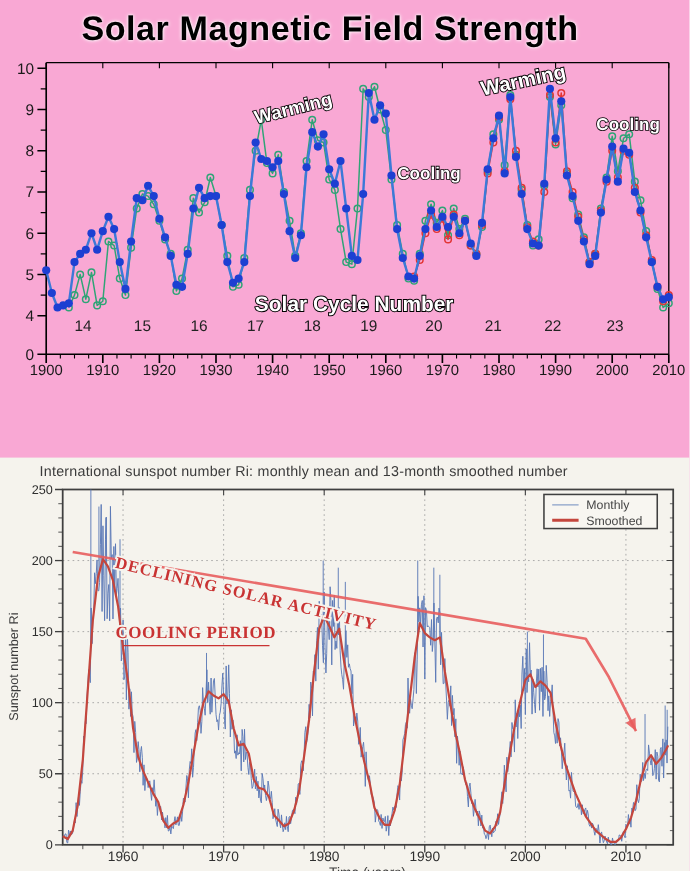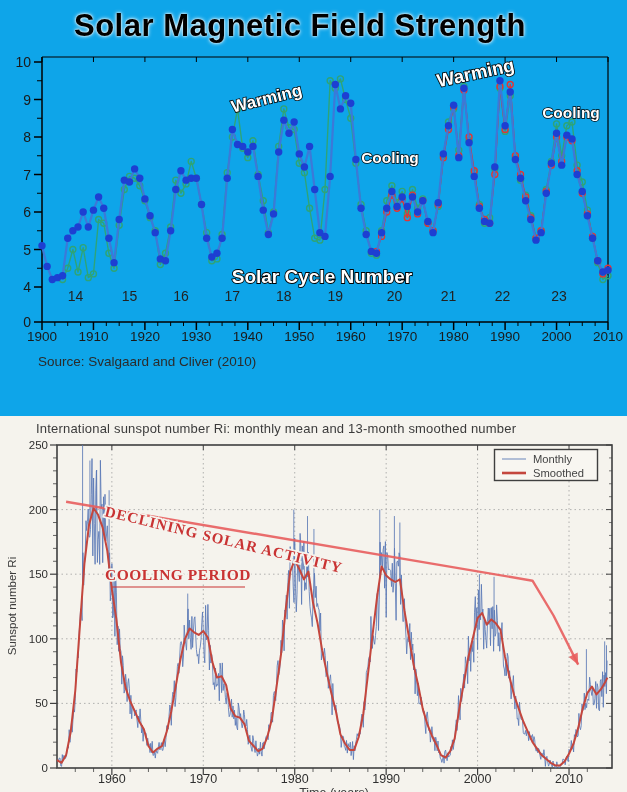--- a/index.html
+++ b/index.html
@@ -1,17 +1,17 @@
 <!DOCTYPE html>
 <html><head>
 <meta charset="utf-8">
 <style>
   html,body{margin:0;padding:0;background:#fff;}
   body{width:627px;height:792px;position:relative;font-family:"Liberation Sans",sans-serif;overflow:hidden;}
-  #page{position:absolute;inset:0;background:#0ea5e9;}
+  #page{position:absolute;inset:0;background:#f9a8d4;}
   #topTitle{position:absolute;top:8px;left:0;width:600px;text-align:center;
     font-size:31px;font-weight:800;letter-spacing:0.5px;color:#000;
     text-shadow:0 0 2px #fff,0 0 4px #fff;}
   #srcCap{position:absolute;top:354px;left:38px;font-size:13.5px;color:#2b2b2b;}
   #topSvg{position:absolute;top:52px;left:0;}
   #scan{position:absolute;top:416px;left:0;width:627px;height:396px;background:#f5f3ed;}
   #botSvg{position:absolute;top:0;left:0;}
   svg text{font-family:"Liberation Sans",sans-serif;}
   .outl{fill:#fff;stroke:#000;paint-order:stroke;font-weight:bold;}
   .redA{font-family:"Liberation Serif",serif;font-weight:bold;
@@ -407,21 +407,20 @@
           <circle cx="608" cy="218.125" r="3.7" fill="#1d3fd2"></circle>
         </g>
       </g>
     <text class="outl" x="268" y="52" font-size="17" stroke-width="1.6" text-anchor="middle" transform="rotate(-14 268 52)">Warming</text>
     <text class="outl" x="390" y="111" font-size="15.5" stroke-width="1.5" text-anchor="middle">Cooling</text>
     <text class="outl" x="477" y="27" font-size="18.5" stroke-width="1.7" text-anchor="middle" transform="rotate(-12 477 27)">Warming</text>
     <text class="outl" x="571" y="66" font-size="15.5" stroke-width="1.5" text-anchor="middle">Cooling</text>
     <text class="outl" x="322" y="231" font-size="19" stroke-width="1.8" text-anchor="middle">Solar Cycle Number</text>
   </svg>
 
-  <div id="srcCap">Source: Svalgaard and Cliver (2010)</div>
 
   <div id="scan">
     <svg id="botSvg" width="627" height="396">
       <text x="36" y="17" font-size="13" fill="#3b3b3b" letter-spacing="0.2">International sunspot number Ri: monthly mean and 13-month smoothed number</text>
       <g id="botGen">
           <line x1="57" y1="287.4" x2="612" y2="287.4" stroke="#a0a0a0" stroke-width="0.8" stroke-dasharray="1.5,3"></line>
           <line x1="57" y1="222.8" x2="612" y2="222.8" stroke="#a0a0a0" stroke-width="0.8" stroke-dasharray="1.5,3"></line>
           <line x1="57" y1="158.2" x2="612" y2="158.2" stroke="#a0a0a0" stroke-width="0.8" stroke-dasharray="1.5,3"></line>
           <line x1="57" y1="93.60000000000002" x2="612" y2="93.60000000000002" stroke="#a0a0a0" stroke-width="0.8" stroke-dasharray="1.5,3"></line>
           <line x1="111.8599670510708" y1="29" x2="111.8599670510708" y2="352" stroke="#a0a0a0" stroke-width="0.8" stroke-dasharray="1.5,3"></line>

